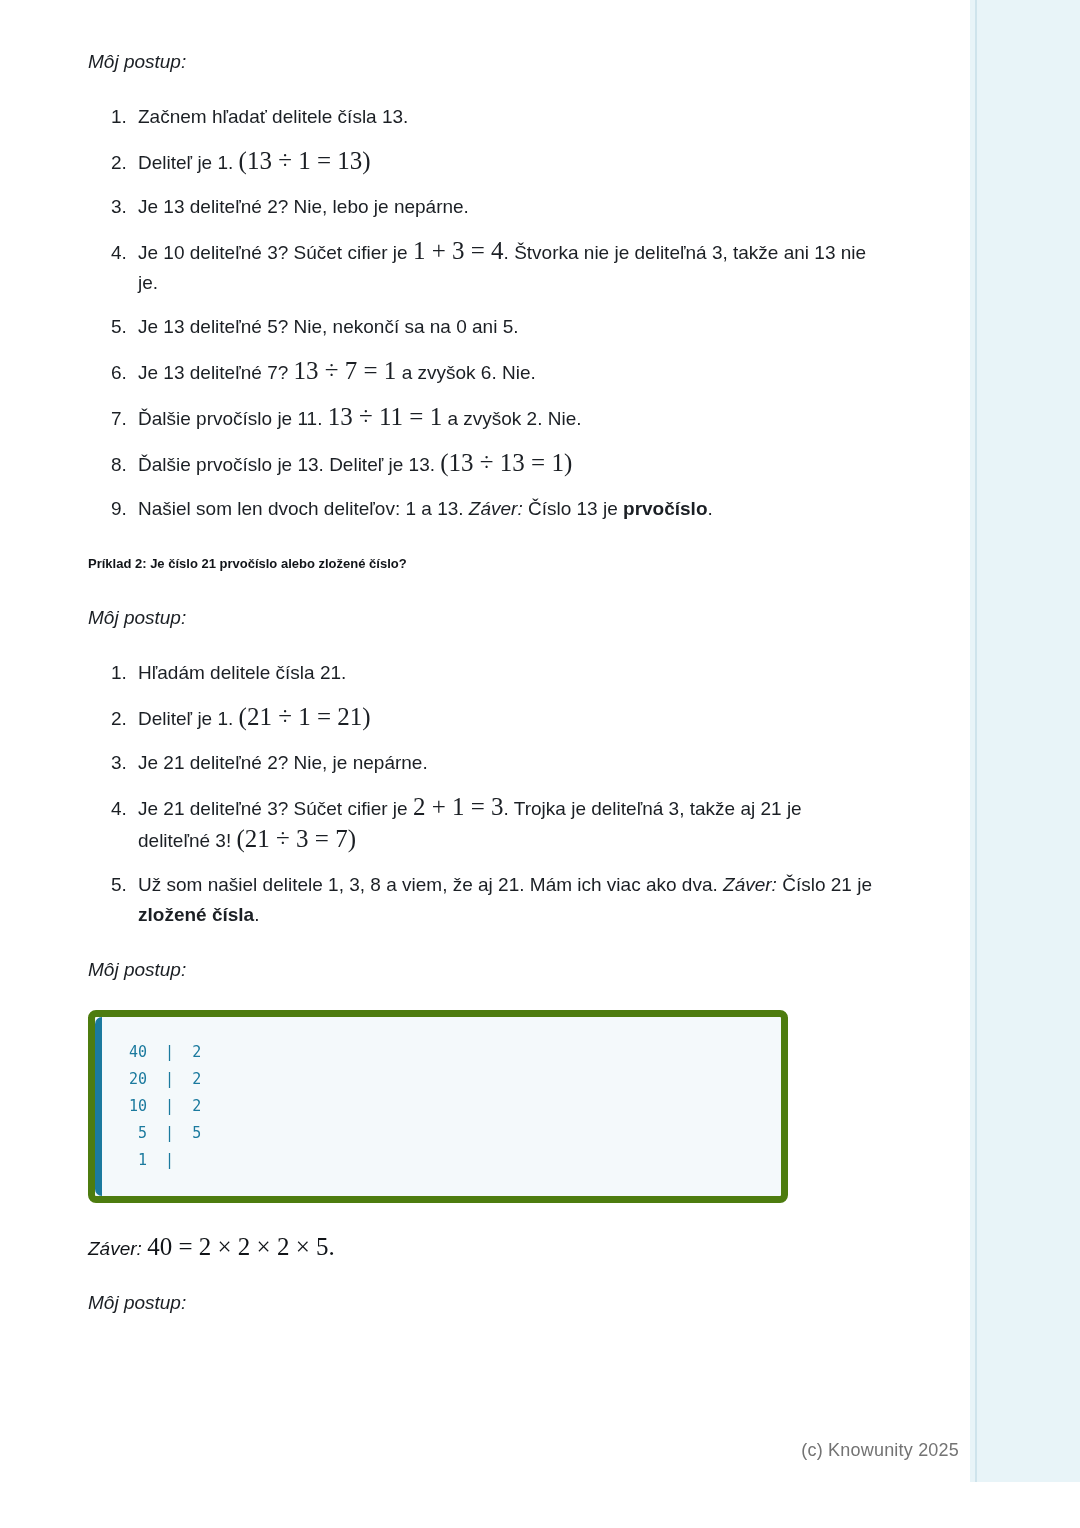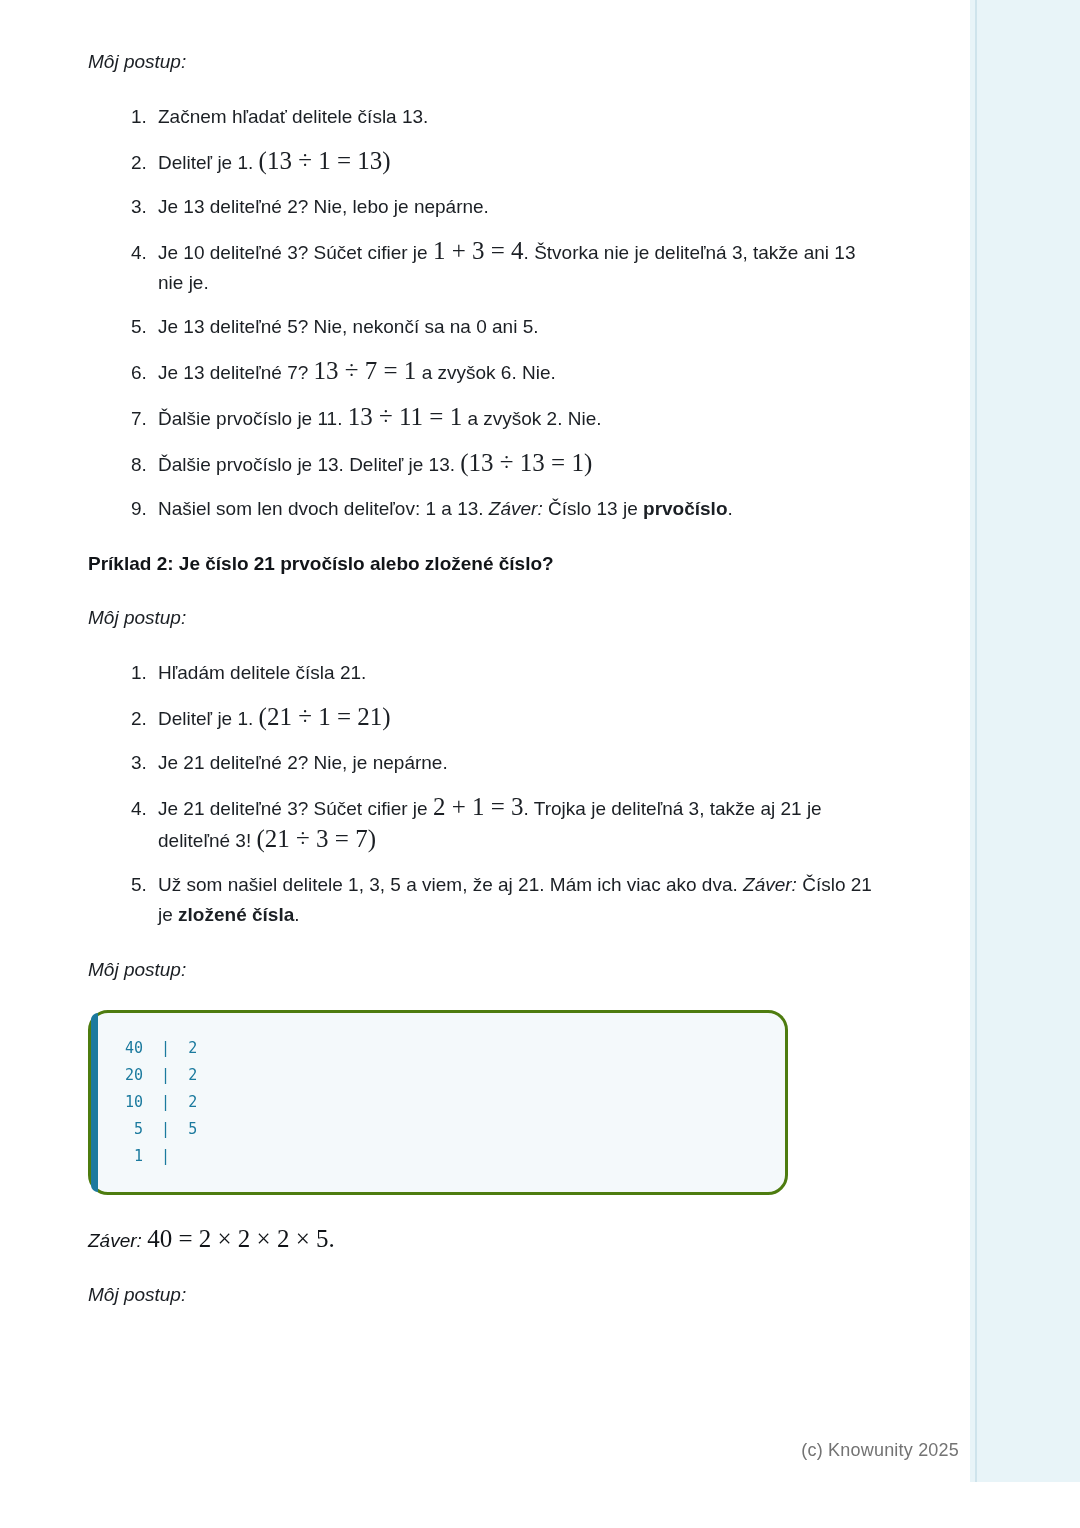--- a/index.html
+++ b/index.html
@@ -55,41 +55,40 @@
     margin: 0 0 26px 0;
     padding-left: 44px;
     list-style-position: outside;
   }
   ol.steps > li {
     font-size: 19px;
     line-height: 30px;
     color: #1b1f24;
     margin-bottom: 14px;
     padding-left: 6px;
-    margin-left: 20px;
   }
   ol.steps > li:last-child { margin-bottom: 0; }
   .math {
     font-family: "Liberation Serif", serif;
     font-size: 25px;
   }
   .it { font-style: italic; }
   .bold { font-weight: bold; }
   h3.example-title {
-    font-size: 19px;
+    font-size: 13px;
     font-weight: bold;
     line-height: 28px;
     margin: 0 0 26px 0;
     color: #111418;
   }
   .codebox {
     position: relative;
     background: #f4f9fb;
-    border: 3px solid #4d7c0f;
-    border-radius: 20px;
+    border: 7px solid #4d7c0f;
+    border-radius: 8px;
     margin: 0 0 30px 0;
     padding: 22px 26px 22px 34px;
     width: 700px;
     box-sizing: border-box;
   }
   .codebox::before {
     content: "";
     position: absolute;
     left: 0;
     top: 0;
@@ -145,21 +144,21 @@
     </ol>
 
     <h3 class="example-title">Príklad 2: Je číslo 21 prvočíslo alebo zložené číslo?</h3>
     <p class="lead-italic">Môj postup:</p>
 
     <ol class="steps">
       <li><span>Hľadám delitele čísla 21.</span></li>
       <li><span>Deliteľ je 1. </span><span class="math">(21 ÷ 1 = 21)</span></li>
       <li><span>Je 21 deliteľné 2? Nie, je nepárne.</span></li>
       <li><span>Je 21 deliteľné 3? Súčet cifier je </span><span class="math">2 + 1 = 3</span><span>. Trojka je deliteľná 3, takže aj 21 je deliteľné 3! </span><span class="math">(21 ÷ 3 = 7)</span></li>
-      <li><span>Už som našiel delitele 1, 3, 5 a viem, že aj 21. Mám ich viac ako dva. </span><span class="it">Záver:</span><span> Číslo 21 je </span><span class="bold">zložené čísla</span><span>.</span></li>
+      <li><span>Už som našiel delitele 1, 3, 8 a viem, že aj 21. Mám ich viac ako dva. </span><span class="it">Záver:</span><span> Číslo 21 je </span><span class="bold">zložené čísla</span><span>.</span></li>
     </ol>
 
     <p class="lead-italic">Môj postup:</p>
 
     <div class="codebox">
       <pre>40  |  2
 20  |  2
 10  |  2
  5  |  5
  1  |</pre>

